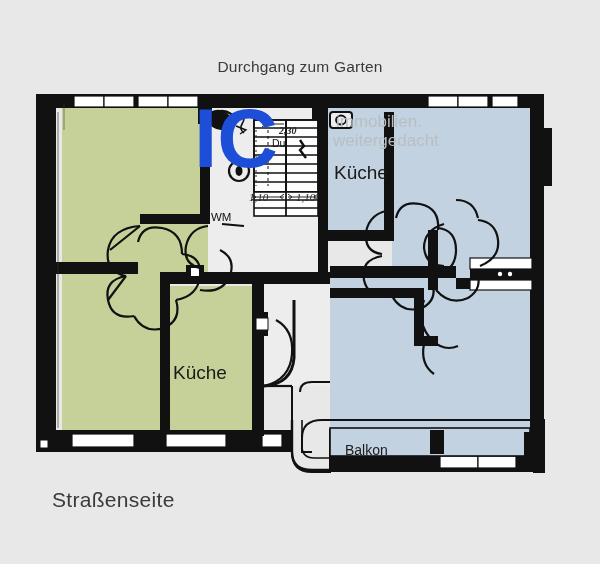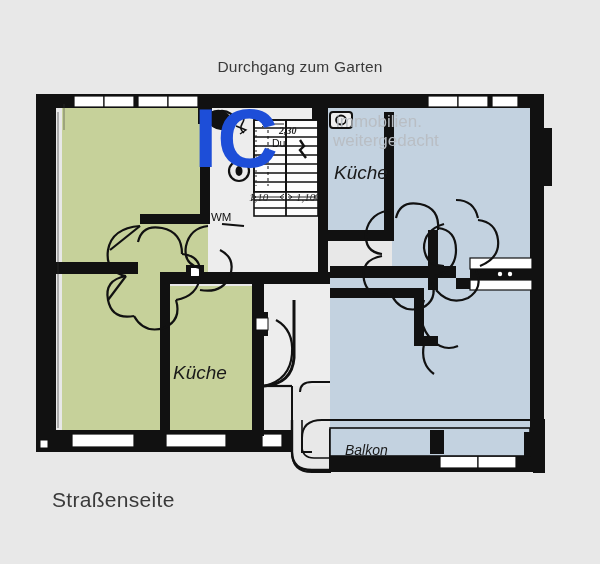--- a/index.html
+++ b/index.html
@@ -39,21 +39,20 @@
     left: 52px; top: 488px;
     font-size: 21px;
     letter-spacing: 0.3px;
   }
   .roomlabel {
     position: absolute;
     color: #1a1a1a;
     font-size: 19px;
     white-space: nowrap;
     font-family: "Liberation Sans", sans-serif;
-    font-style: italic;
   }
   #label-kueche-blue { left: 334px; top: 162px; }
   #label-kueche-green { left: 173px; top: 362px; }
   #label-balkon { left: 345px; top: 442px; font-size: 14px; }
   .tinylabel {
     position: absolute;
     color: #111;
     font-size: 10.5px;
     white-space: nowrap;
     font-family: "Liberation Sans", sans-serif;

